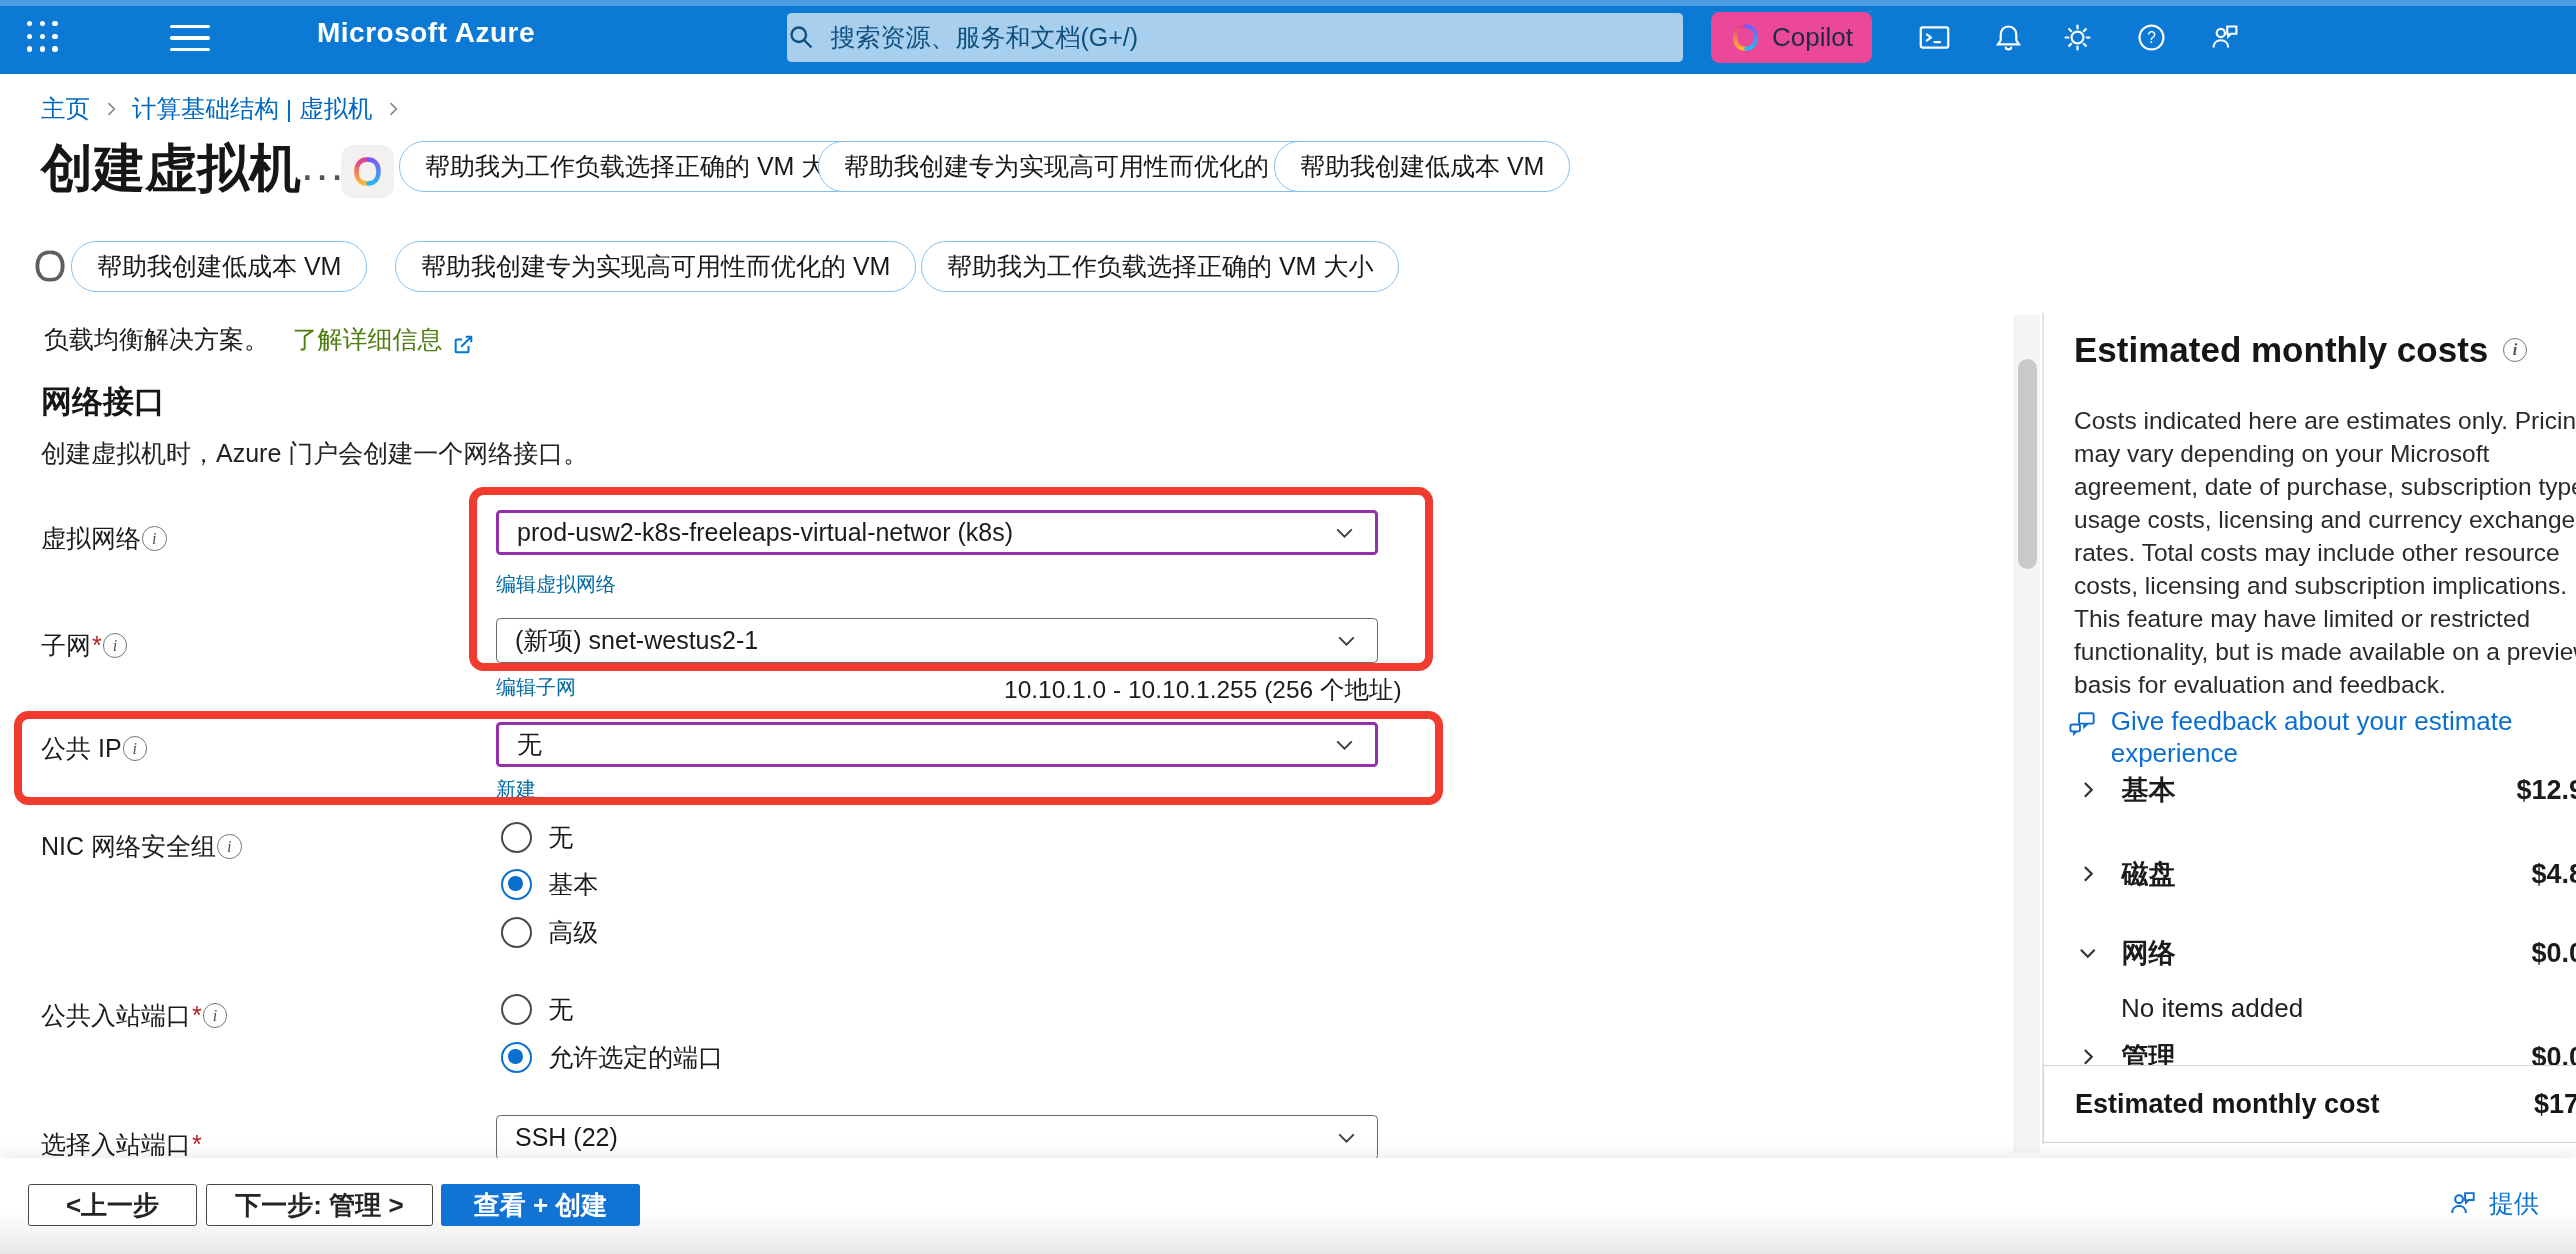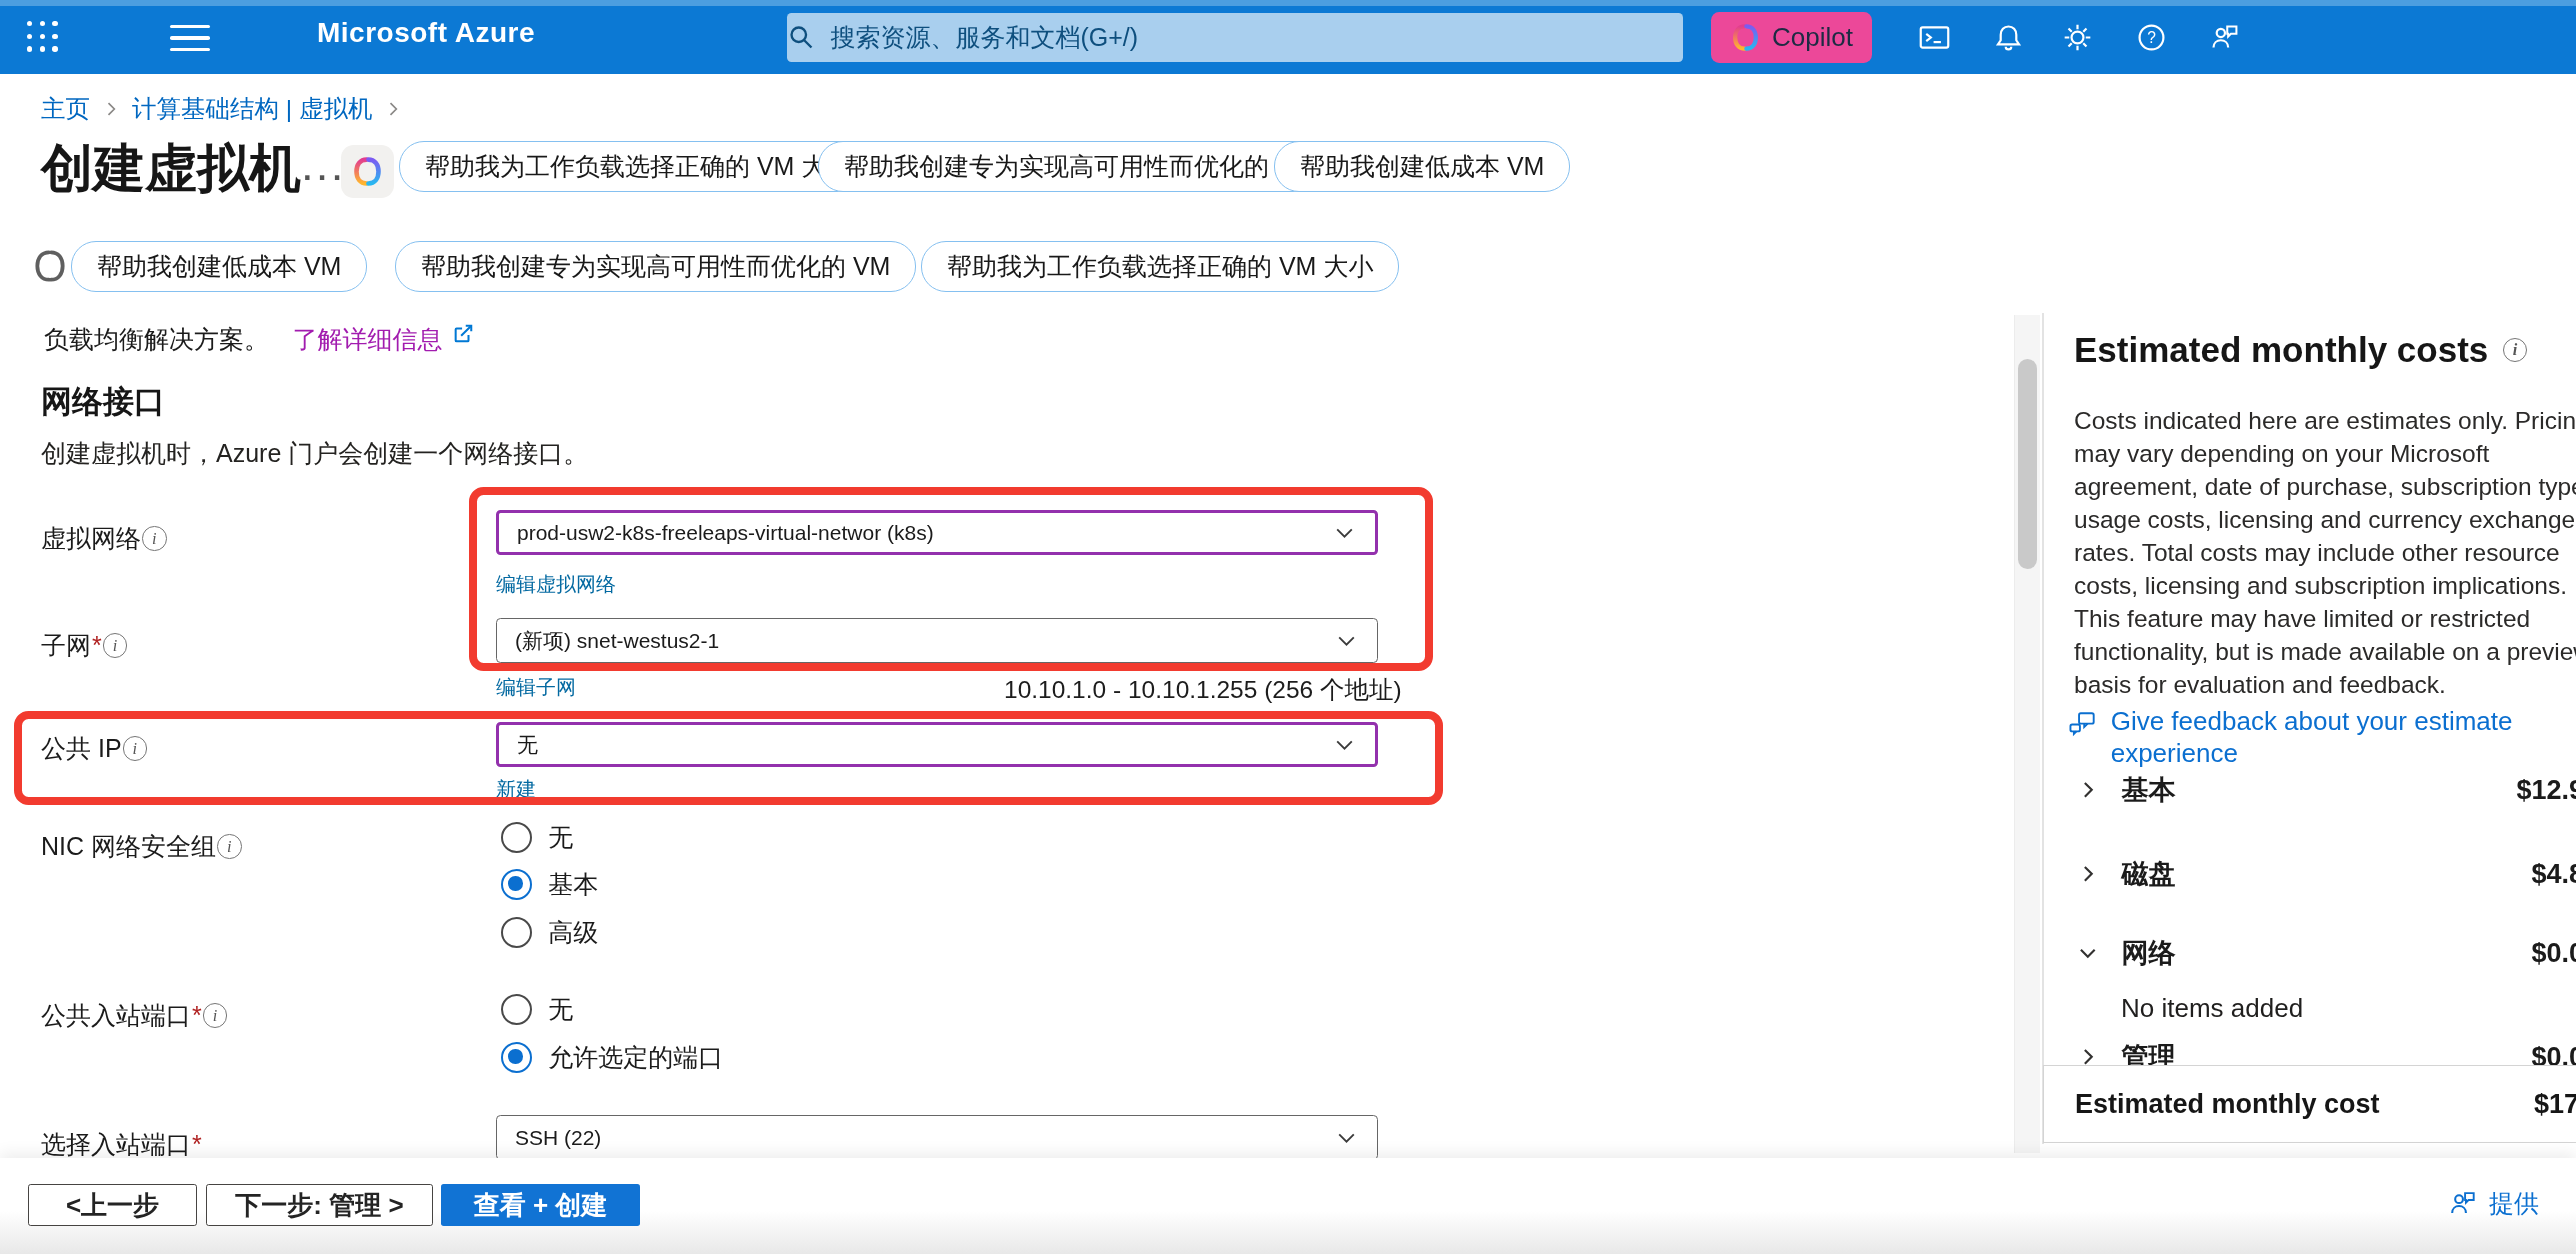--- a/index.html
+++ b/index.html
@@ -24,29 +24,29 @@
   .account .l2{font-size:18px}
   
   .crumbs{position:absolute;left:41px;top:92px;display:flex;align-items:center;gap:11px;font-size:24.5px}
   .crumb{color:#0067c0;cursor:pointer}
   .title{position:absolute;left:41px;top:134px;font-size:52px;font-weight:700;color:#161616}
   .dots{position:absolute;left:303px;top:160px;font-size:31px;color:#555;letter-spacing:4.5px;font-weight:700}
   .copilot-chip{position:absolute;left:341px;top:145px;width:53px;height:53px;background:#f2f1ef;border-radius:12.7px;display:flex;align-items:center;justify-content:center}
   .pill{position:absolute;height:51px;border:1.8px solid #85c0f0;border-radius:25px;background:#fff;display:inline-flex;align-items:center;padding:0 25px;font-size:25px;color:#191919;white-space:nowrap;cursor:pointer}
   
   .intro{position:absolute;left:44px;top:323px;display:flex;align-items:center;gap:23.6px;font-size:25px;color:#1b1b1b}
-  .intro-link{display:flex;align-items:flex-start;gap:9px;color:#a21caf;cursor:pointer}
+  .intro-link{display:flex;align-items:flex-end;gap:9px;color:#4d7c0f;cursor:pointer}
   .sec-h{position:absolute;left:41px;top:381px;font-size:31px;font-weight:700;color:#161616}
   .sec-d{position:absolute;left:41px;top:437px;font-size:25px;color:#242321}
   
   .fl{position:absolute;left:41px;display:flex;align-items:center;gap:1px;font-size:25px;color:#1b1b1b}
   .star{color:#b02121;font-size:25px}
   .info{width:24.5px;height:24.5px;border:1.8px solid #767676;border-radius:50%;display:inline-flex;align-items:center;justify-content:center;flex-shrink:0}
   .info::after{content:"i";font-family:"Liberation Serif",serif;font-style:italic;font-size:16.3px;color:#555}
-  .dd{position:absolute;left:496px;width:882px;height:45px;background:#fff;display:flex;align-items:center;justify-content:space-between;padding:8px 18px;font-size:21px;color:#1b1b1b;border-radius:4.5px;cursor:pointer}
+  .dd{position:absolute;left:496px;width:882px;height:45px;background:#fff;display:flex;align-items:center;justify-content:space-between;padding:8px 18px;font-size:25px;color:#1b1b1b;border-radius:4.5px;cursor:pointer}
   .dd.gray{border:1.8px solid #666}
   .dd.purple{border:3.6px solid #9331ad}
   .lnk{position:absolute;color:#0369a1;font-size:20px;cursor:pointer}
   .plain{position:absolute;font-size:24.5px;color:#1d1d1d}
   .redbox{position:absolute;border:8.2px solid #f23b2f;border-radius:14.5px;pointer-events:none;z-index:6}
   .radio-row{position:absolute;left:501px;display:flex;align-items:center;gap:16.3px;font-size:25px;color:#1b1b1b;cursor:pointer}
   .rb{width:31px;height:31px;border:2.7px solid #494949;border-radius:50%;background:#fff;flex-shrink:0}
   .rb.sel{border-color:#0b6fd0;position:relative}
   .rb.sel::after{content:"";position:absolute;left:5.4px;top:5.4px;width:14.5px;height:14.5px;border-radius:50%;background:#0b6fd0}
   

